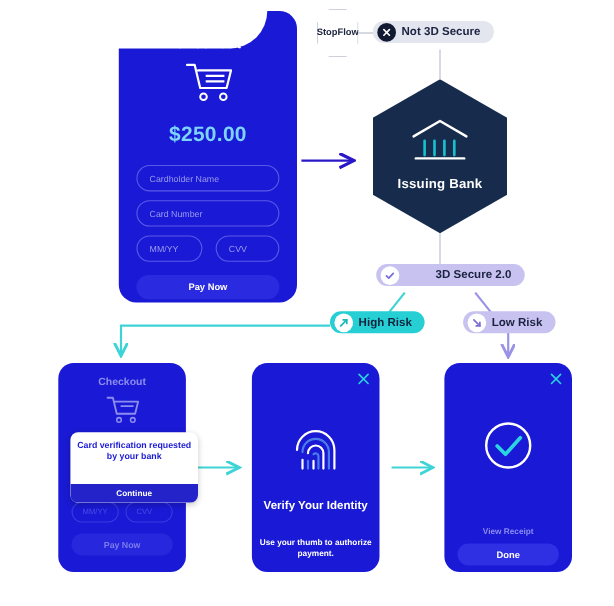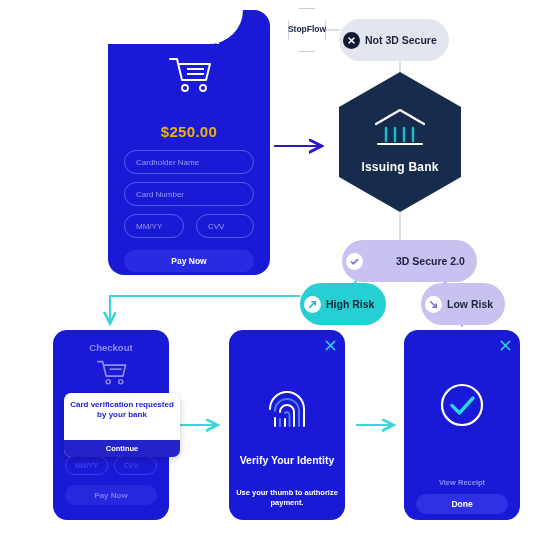--- a/index.html
+++ b/index.html
@@ -17,22 +17,22 @@
   .checkout-card{
     position:absolute;left:108px;top:10px;width:162px;height:265px;
     background:#1a1ad6;border-radius:16px;
   }
   .cc-title{
     position:absolute;top:22px;left:0;width:100%;text-align:center;
     color:#ffffff;font-size:13px;font-weight:700;letter-spacing:.2px;
   }
   .cc-cart{position:absolute;top:44px;left:50%;transform:translateX(-50%);}
   .cc-amount{
-    position:absolute;top:113px;left:0;width:100%;text-align:center;
-    color:#eab308;font-size:15px;font-weight:700;letter-spacing:.3px;
+    position:absolute;top:102px;left:0;width:100%;text-align:center;
+    color:#7dd3fc;font-size:19px;font-weight:700;letter-spacing:.3px;
   }
   .cc-field{
     position:absolute;box-sizing:border-box;height:24px;
     border:1px solid #5a5ae8;border-radius:12px;
     color:#9a9af0;font-size:8px;display:flex;align-items:center;
     padding-left:11px;
   }
   .cc-f1{left:16px;top:140px;width:130px;}
   .cc-f2{left:16px;top:172px;width:130px;}
   .cc-f3{left:16px;top:204px;width:60px;}
@@ -53,21 +53,21 @@
     position:absolute;left:288px;top:8px;width:36px;height:42px;
     border:1.4px solid #c9ccd8;background:#ffffff;
     clip-path:polygon(30% 0,70% 0,100% 30%,100% 70%,70% 100%,30% 100%,0 70%,0 30%);
     display:flex;flex-direction:row;align-items:center;justify-content:center;
     color:#1c2340;font-size:8.5px;font-weight:600;line-height:1.12;text-align:center;
   }
 
   
   .pill{
     position:absolute;display:flex;align-items:center;
-    border-radius:999px;padding:0 12px 0 4px;height:42px;
+    border-radius:999px;padding:0 12px 0 4px;height:20px;
     font-size:10.5px;font-weight:700;white-space:nowrap;
   }
   .pill .dot{
     width:17px;height:17px;border-radius:50%;
     display:flex;align-items:center;justify-content:center;margin-right:5px;
     flex:none;
   }
   .pill-not3d{left:339px;top:19px;background:#e3e5ef;color:#1c2340;}
   .pill-not3d .dot{background:#121a33;}
   .pill-3ds{left:342px;top:240px;background:#c7c2f0;color:#1c2340;gap:28px;}

